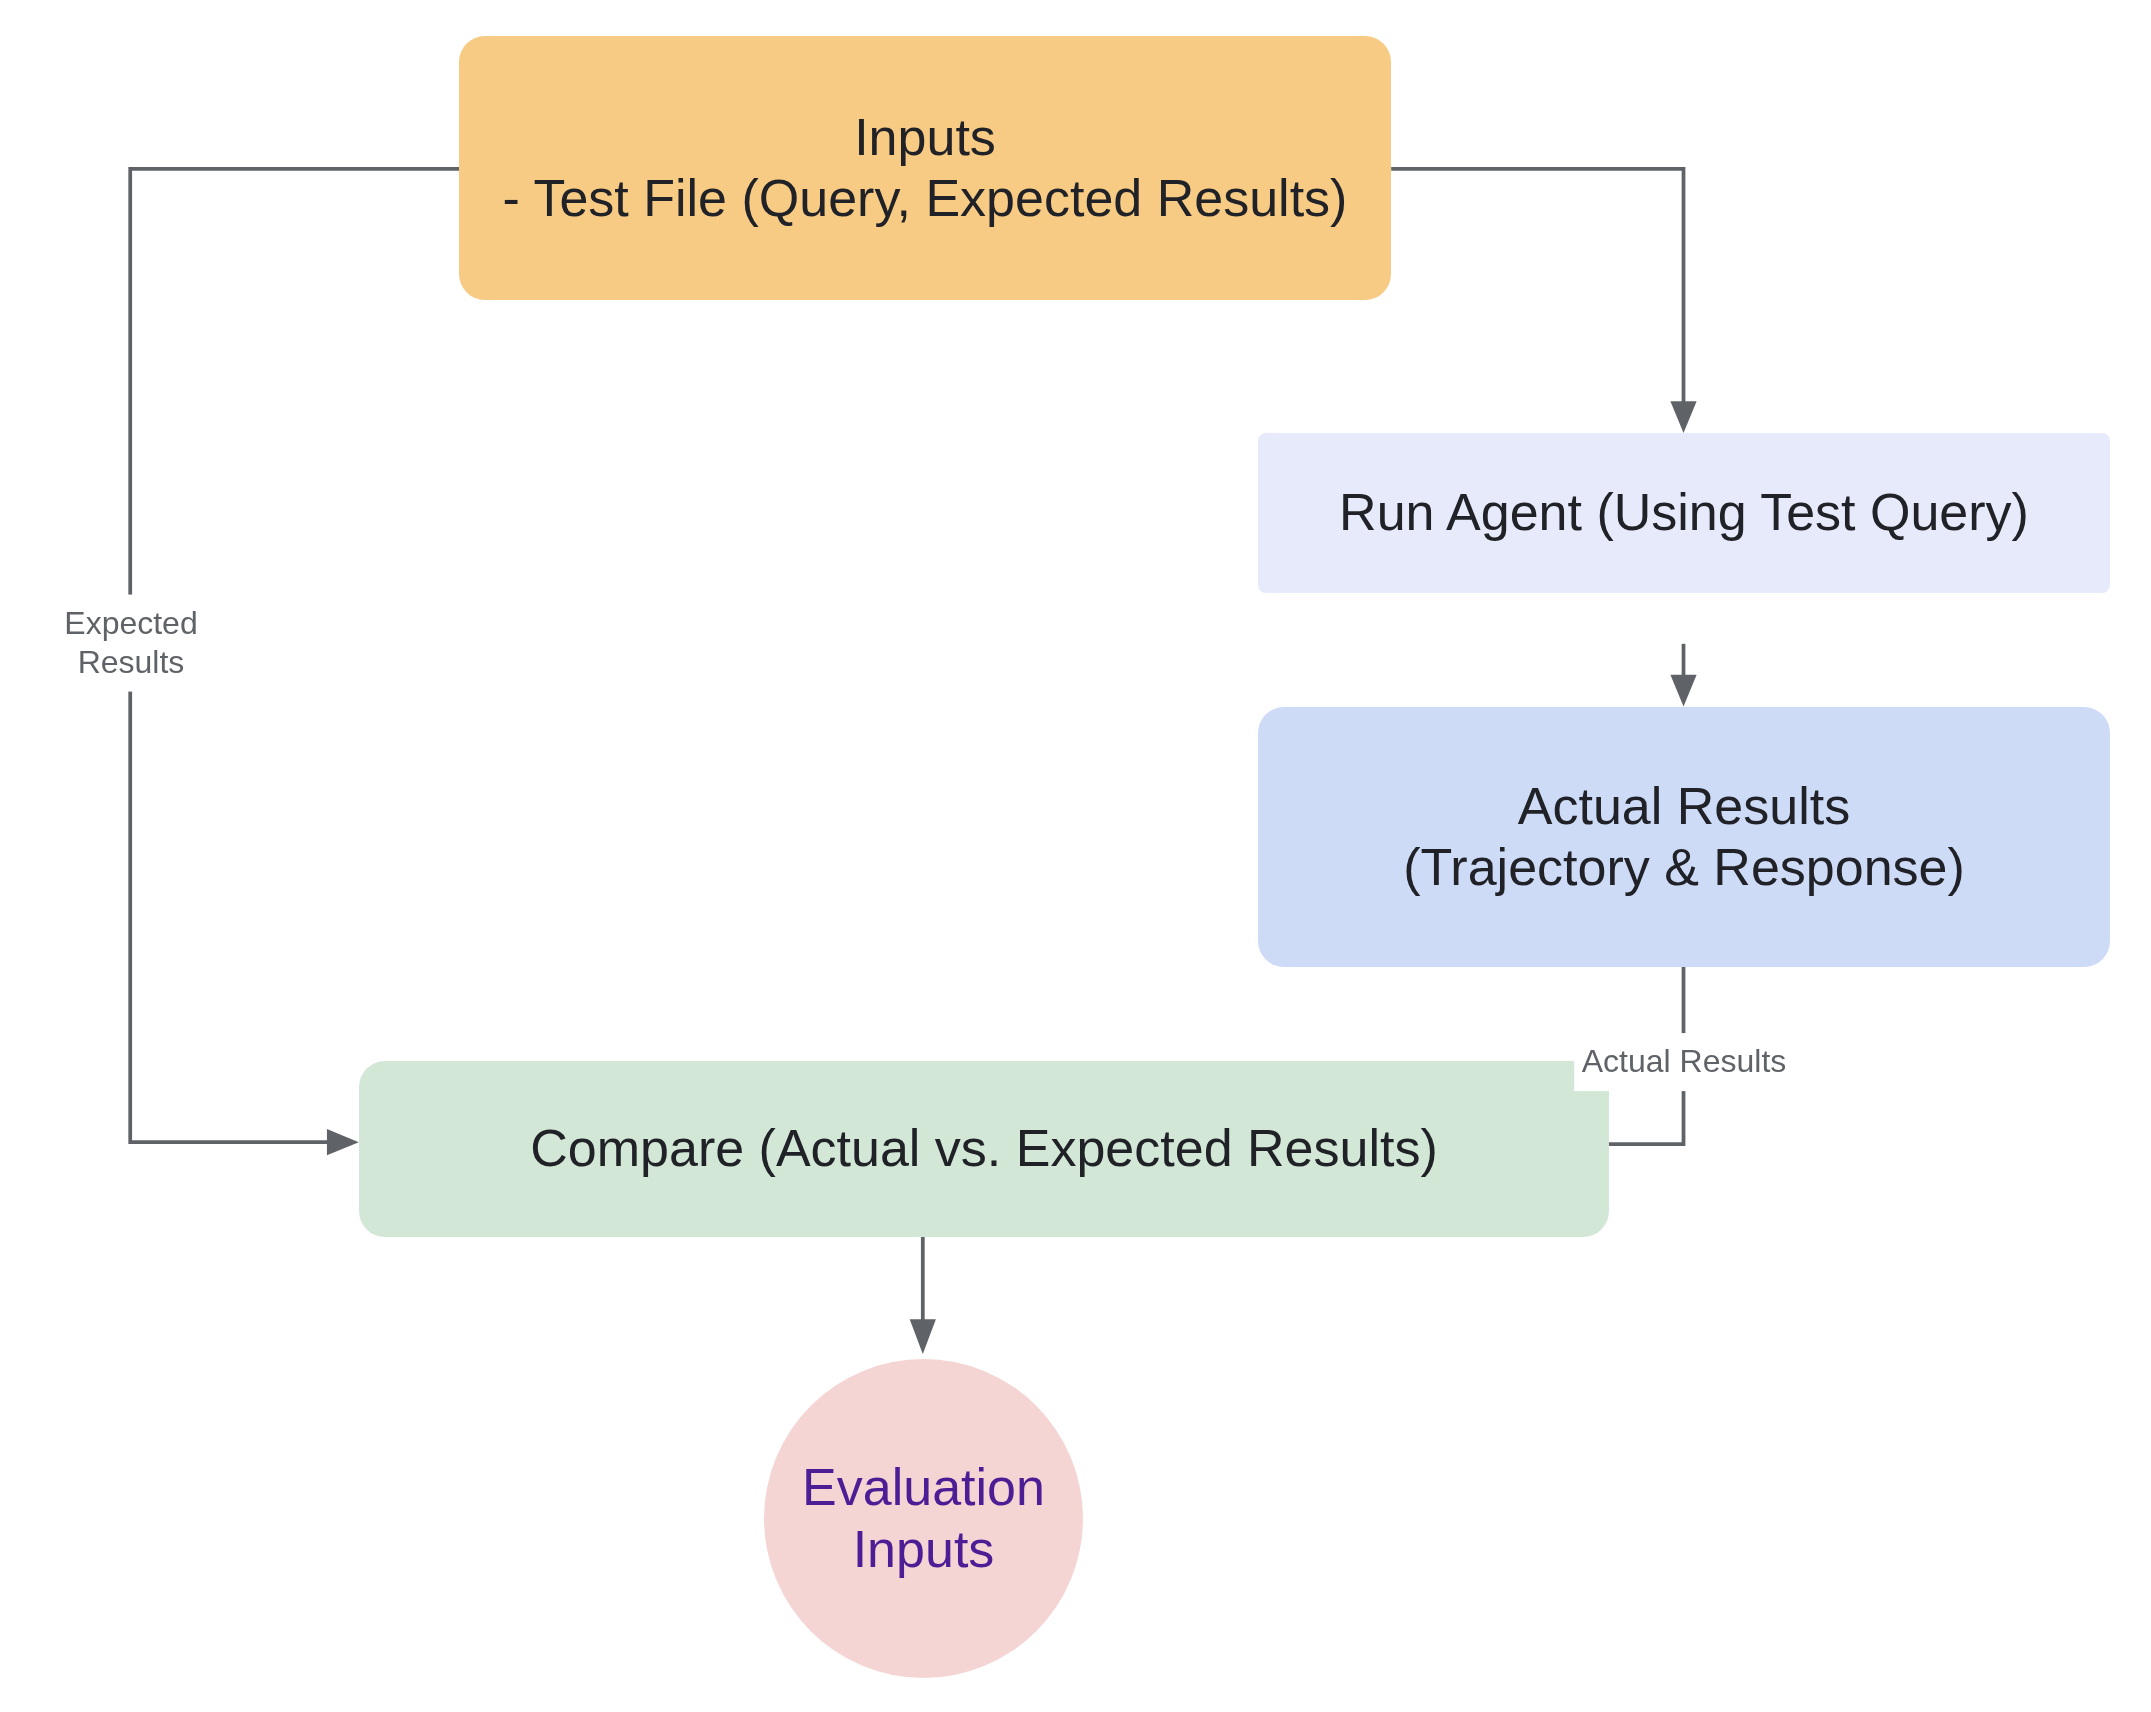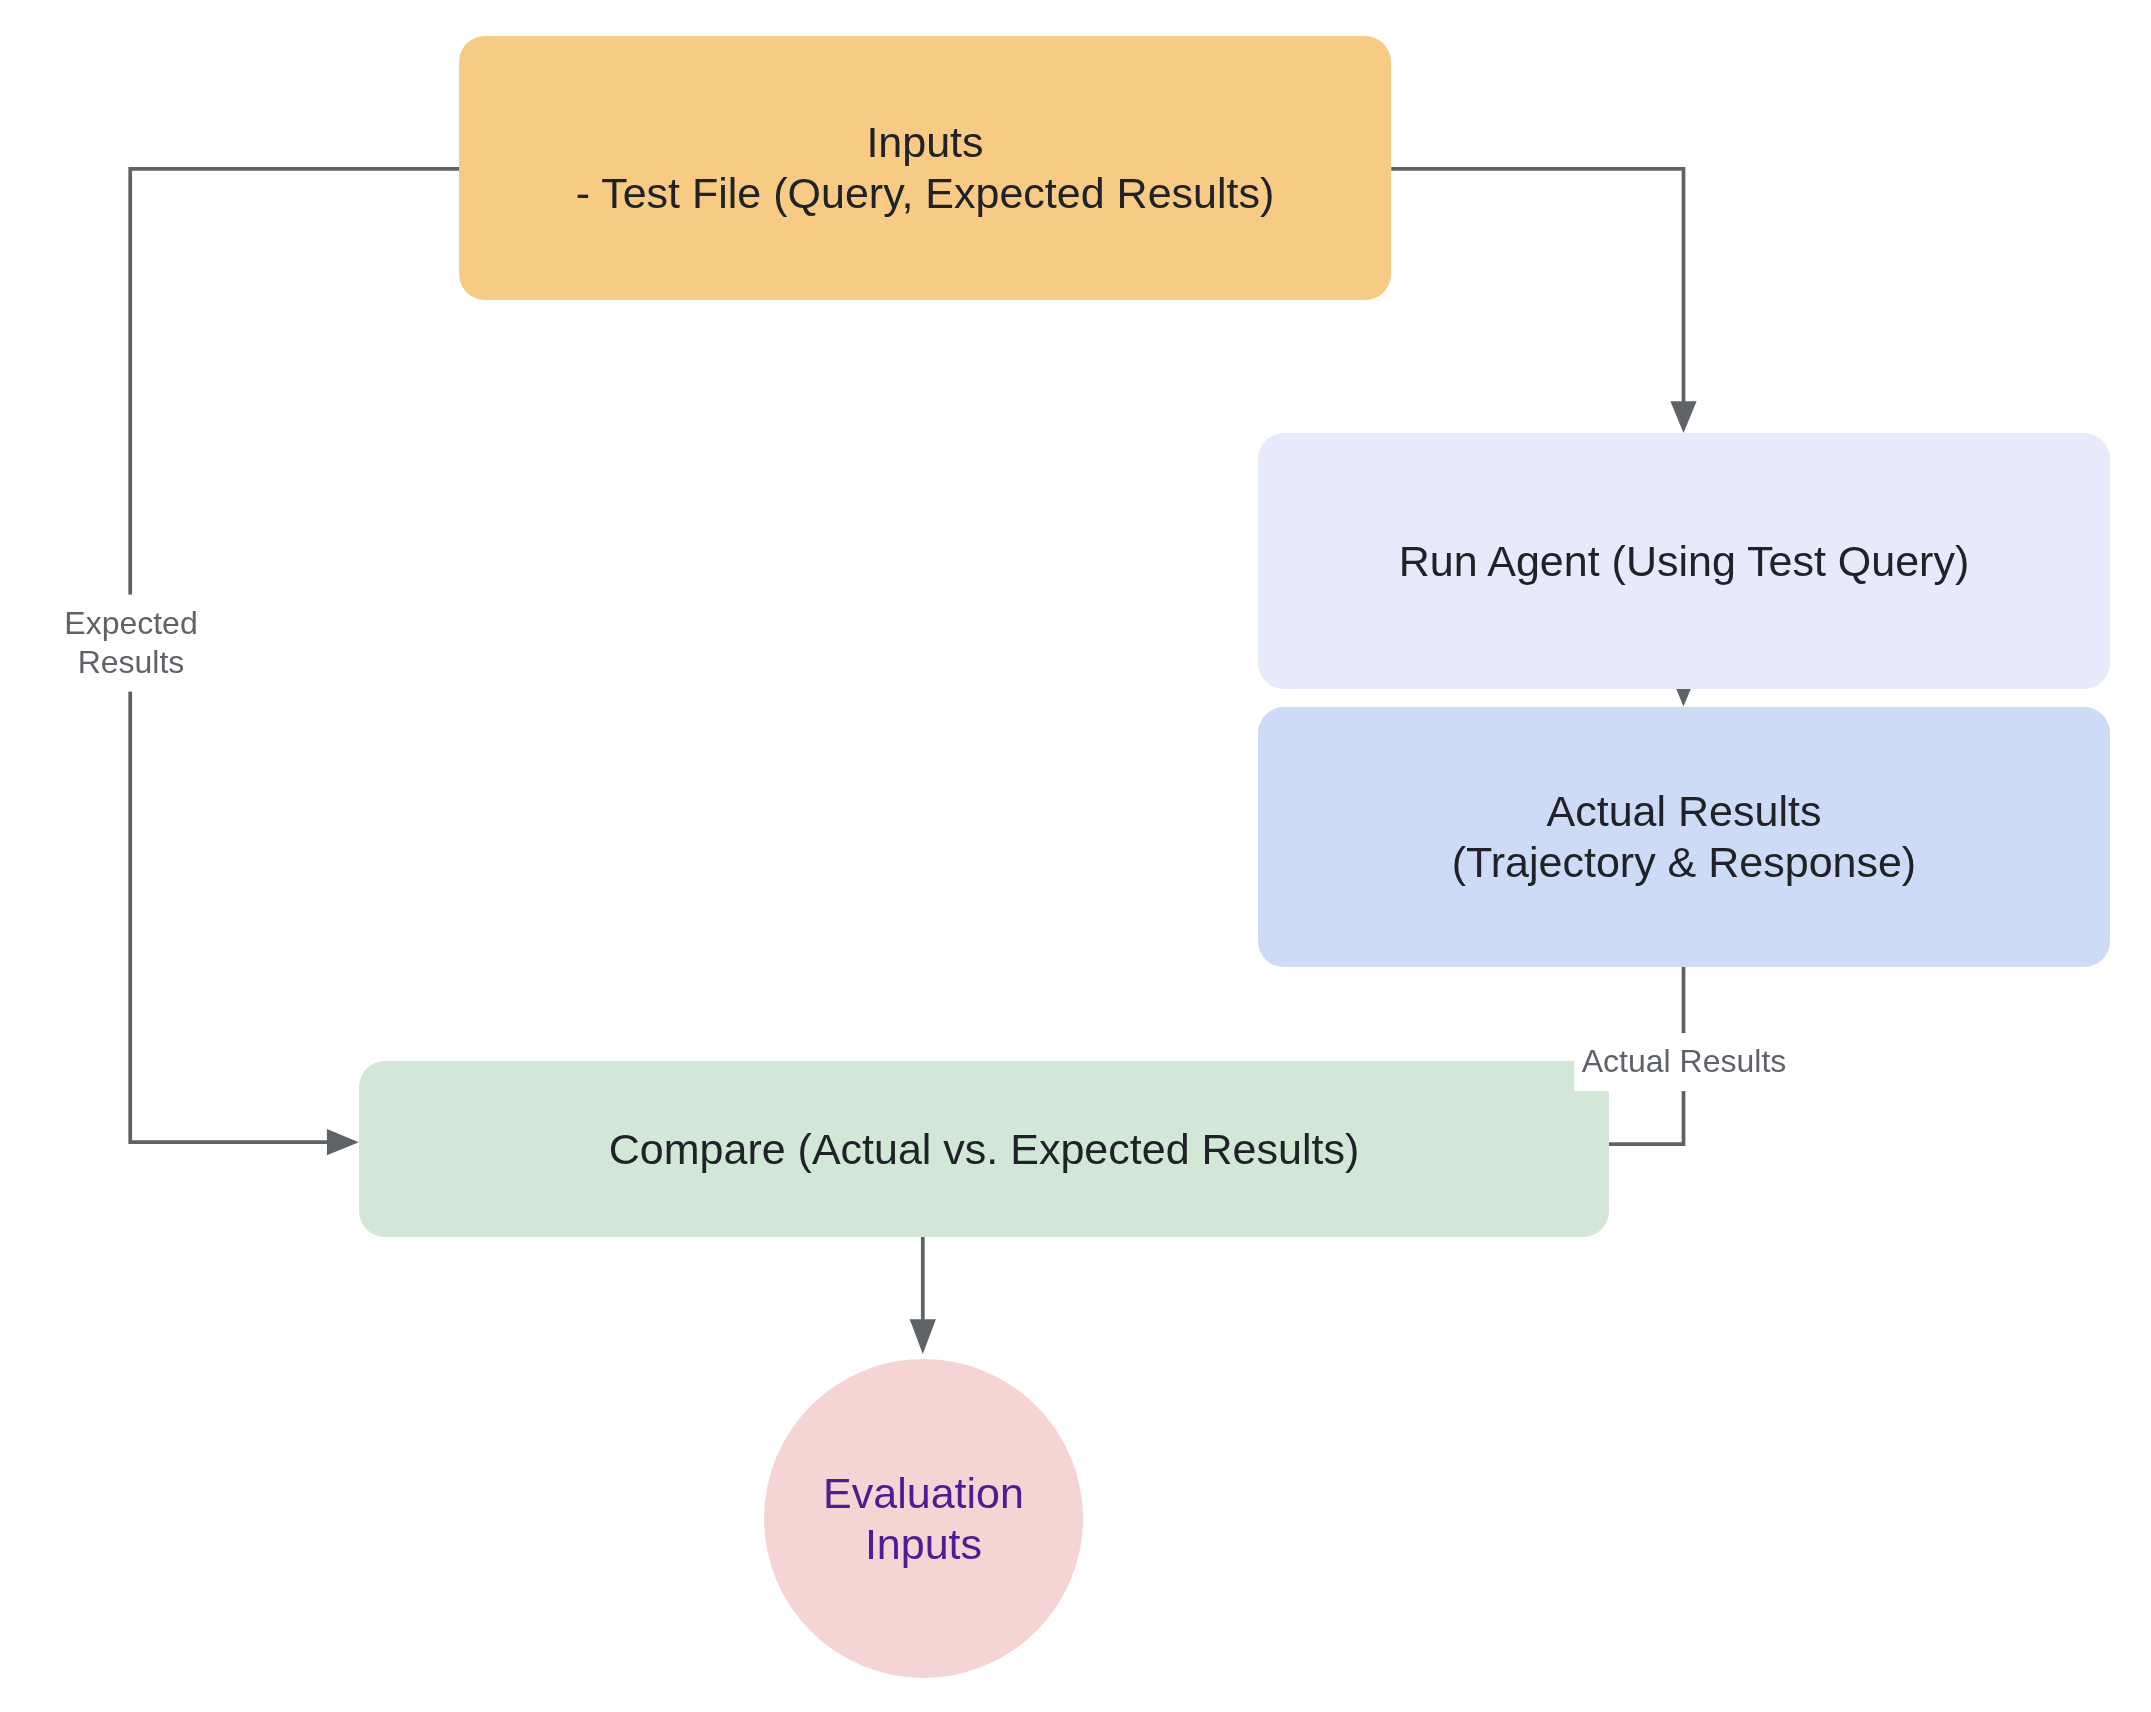--- a/index.html
+++ b/index.html
@@ -18,26 +18,26 @@
   }
   .edges polyline { fill: none; stroke-width: 4px; }
   .node {
     position: absolute;
     display: flex;
     flex-direction: column;
     align-items: center;
     justify-content: center;
     text-align: center;
     color: #202227;
-    font-size: 43px;
+    font-size: 52px;
     line-height: 1.18;
   }
   .rect { border-radius: 26px; }
   .node-inputs        { left: 459px;  top: 36px;   width: 932px;  height: 264px; }
-  .node-run-agent     { left: 1258px; top: 433px;  width: 852px;  height: 256px; }
+  .node-run-agent     { left: 1258px; top: 433px;  width: 852px;  height: 160px; border-radius: 8px; }
   .node-actual        { left: 1258px; top: 707px;  width: 852px;  height: 260px; }
   .node-compare       { left: 359px;  top: 1061px; width: 1250px; height: 176px; }
   .node-report {
     left: 764px; top: 1359px;
     width: 319px; height: 319px;
     border-radius: 50%;
   }
   .edge-label {
     position: absolute;
     transform: translate(-50%, -50%);

